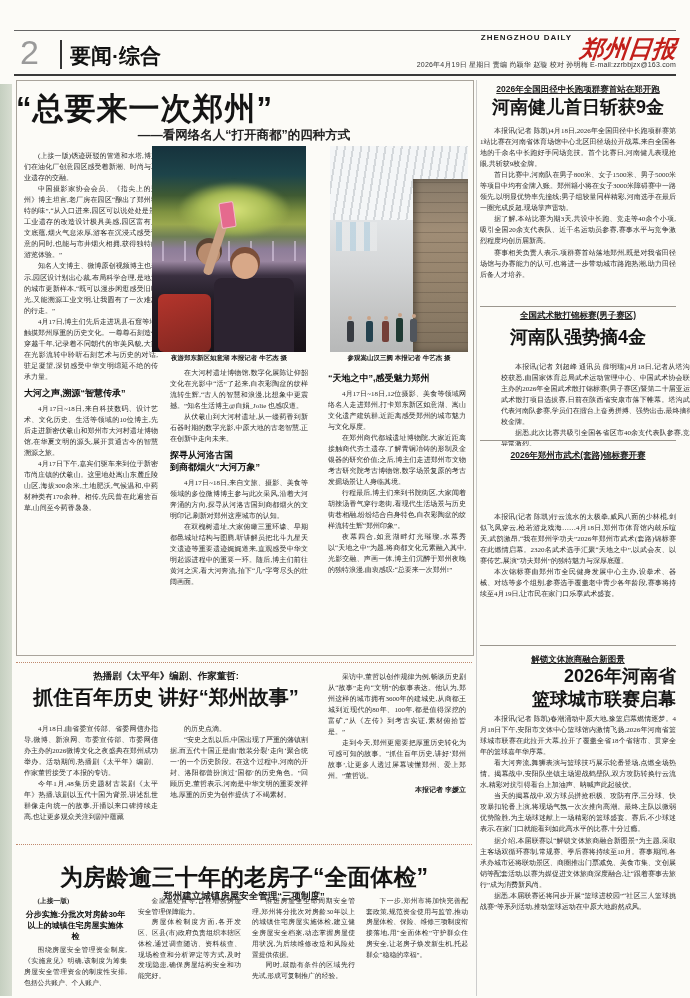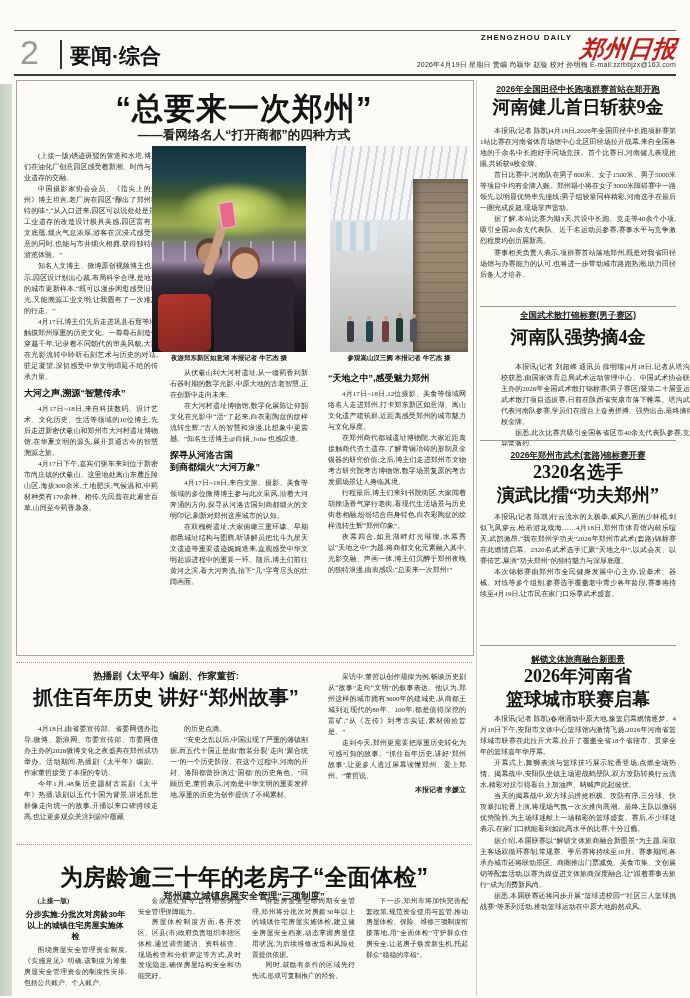--- a/index.html
+++ b/index.html
@@ -14,21 +14,21 @@
   #section-name{left:70px;top:42px;font:bold 21px "Liberation Sans",sans-serif;color:#111;}
   #mast{right:14px;top:33px;text-align:right;}
   #mast .en{font:bold 8px "Liberation Sans",sans-serif;color:#222;letter-spacing:1px;vertical-align:top;margin-right:4px;}
   #mast .cn{font:bold italic 24px "Liberation Serif",serif;color:#c21f1a;transform:skewX(-6deg);display:inline-block;}
   #dateline{right:14px;top:60px;font:7px "Liberation Sans",sans-serif;color:#333;letter-spacing:.2px;}
   
   #edge-strip{left:0;top:84px;width:12px;height:912px;background:linear-gradient(90deg,#c5cfc0,#d7ddd1);}
   #col-divider{left:476px;top:80px;width:1px;height:916px;background:#ccc;}
   
   #main-box{left:16px;top:80px;width:456px;height:574px;border:1px solid #a9a49c;}
-  #main-headline{left:16px;top:88px;width:456px;text-align:center;font:bold 31px "Liberation Sans",sans-serif;color:#141414;letter-spacing:1px;}
+  #main-headline{left:16px;top:88px;width:456px;text-align:left;font:bold 31px "Liberation Sans",sans-serif;color:#141414;letter-spacing:1px;}
   #main-subhead{left:16px;top:127px;width:456px;text-align:center;font:bold 12.5px "Liberation Sans",sans-serif;color:#222;}
   .bodytext{font-size:7px;line-height:1.58;text-align:justify;overflow:hidden;color:#2b2b2b;}
   .bodytext p{margin:0;text-indent:2em;}
   .colsub{font:bold 9px "Liberation Sans",sans-serif;text-align:left;color:#111;margin:5px 0 4px;line-height:1.3;}
   #m-col1{left:24px;top:151px;width:134px;height:496px;}
   #m-col2{left:170px;top:368px;width:138px;height:280px;}
   #m-col3{left:328px;top:368px;width:138px;height:280px;}
   .caption{position:absolute;font:bold 6.5px "Liberation Sans",sans-serif;color:#222;text-align:center;}
   #cap1{left:152px;top:354px;width:154px;}
   #cap2{left:330px;top:354px;width:138px;}
@@ -76,30 +76,30 @@
   #hs-kicker{left:16px;top:850px;width:456px;text-align:center;font:bold 9.5px "Liberation Sans",sans-serif;color:#222;margin-top:40px;}
   #hs-headline{left:16px;top:862px;width:456px;text-align:center;font:bold 23px "Liberation Sans",sans-serif;color:#141414;}
   #hs-c1{left:24px;top:896px;width:103px;height:99px;}
   #hs-c2{left:138px;top:896px;width:103px;height:99px;}
   #hs-c3{left:252px;top:896px;width:103px;height:99px;}
   #hs-c4{left:366px;top:896px;width:102px;height:99px;}
   .hs-sub{font:bold 8px "Liberation Sans",sans-serif;text-align:center;line-height:1.4;margin:2px 0 3px;color:#111;}
   .housing .bodytext{font-size:6.8px;}
   
   .r-kicker{position:absolute;left:480px;width:196px;text-align:center;font:bold 8.5px "Liberation Sans",sans-serif;color:#222;text-decoration:underline;}
-  .r-headline{position:absolute;left:480px;width:196px;text-align:center;font-weight:bold;font-family:Liberation Serif, serif;color:#141414;}
+  .r-headline{position:absolute;left:480px;width:196px;text-align:center;font-weight:bold;font-family:Liberation Sans, sans-serif;color:#141414;}
   .r-body{position:absolute;left:480px;width:196px;}
   .r-rule{position:absolute;left:480px;width:196px;height:1px;background:#9b968e;}
   #ra1-k{top:84px;}   #ra1-h{top:95px;font-size:18px;}         #ra1-b{top:126px;height:176px;}
   #rr1{top:306px;}
   #ra2-k{top:310px;}  #ra2-h{top:325px;font-size:18px;}        #ra2-b{top:362px;height:84px;margin-left:21px;}
   #rr2{top:440px;}
   #ra3-k{top:450px;}  #ra3-h{top:461px;font-size:18px;line-height:1.3;} #ra3-b{top:512px;height:129px;}
   #rr3{top:645px;}
-  #ra4-k{top:654px;}  #ra4-h{top:665px;font-size:18px;line-height:1.3;} #ra4-b{top:714px;height:280px;}
+  #ra4-k{top:654px;}  #ra4-h{top:665px;font-size:18px;line-height:1.3;text-align:right;} #ra4-b{top:714px;height:280px;}
 </style>
 </head>
 <body>
 
 <div id="page">
 
   <div class="abs" id="rule-top"></div>
   <div class="abs" id="pagenum">2</div>
   <div class="abs" id="hdr-vbar"></div>
   <div class="abs" id="section-name">要闻·综合</div>
@@ -149,22 +149,22 @@
     <span class="fig f2"></span>
     <span class="fig f3"></span>
     <span class="fig f4"></span>
     <span class="fig f5"></span>
   </div>
   <div class="caption" id="cap1">夜游郑东新区如意湖 本报记者 牛艺杰 摄</div>
   <div class="caption" id="cap2">参观嵩山汉三阙 本报记者 牛艺杰 摄</div>
 
   <div class="abs bodytext" id="m-col2">
     <div>
+        <p>在大河村遗址博物馆,数字化展陈让仰韶文化在光影中“活”了起来,白衣彩陶盆的纹样流转生辉,“古人的智慧和浪漫,比想象中更震撼。”知名生活博主@白娟_Jolie 也感叹道。</p>
         <p>从伏羲山到大河村遗址,从一缕药香到新石器时期的数字光影,中原大地的古老智慧,正在创新中走向未来。</p>
-        <p>在大河村遗址博物馆,数字化展陈让仰韶文化在光影中“活”了起来,白衣彩陶盆的纹样流转生辉,“古人的智慧和浪漫,比想象中更震撼。”知名生活博主@白娟_Jolie 也感叹道。</p>
       </div>
     <div class="colsub">探寻从河洛古国<br>到商都烟火“大河万象”</div>
     <div>
         <p>4月17日~18日,来自文旅、摄影、美食等领域的多位微博博主参与此次采风,沿着大河奔涌的方向,探寻从河洛古国到商都烟火的文明印记,刷新对郑州这座城市的认知。</p>
         <p>在双槐树遗址,大家俯瞰三重环壕、早期都邑城址结构与图腾,听讲解员把北斗九星天文遗迹等重要遗迹娓娓道来,直观感受中华文明起源进程中的重要一环。随后,博主们前往黄河之滨,看大河奔流,拍下“几”字弯尽头的壮阔画面。</p>
       </div>
   </div>
 
   <div class="abs bodytext" id="m-col3">
     <div class="colsub">“天地之中”,感受魅力郑州</div>
@@ -241,30 +241,29 @@
 
   <div class="r-kicker" id="ra2-k">全国武术散打锦标赛(男子赛区)</div>
   <div class="r-headline" id="ra2-h">河南队强势摘4金</div>
   <div class="r-body bodytext" id="ra2-b">
       <p>本报讯(记者 刘超峰 通讯员 薛明瑞)4月18日,记者从塔沟武校获悉,由国家体育总局武术运动管理中心、中国武术协会联合主办的2026年全国武术散打锦标赛(男子赛区)暨第二十届亚运会武术散打项目选拔赛,日前在陕西省安康市落下帷幕。塔沟武校代表河南队参赛,学员们在擂台上奋勇拼搏、强势出击,最终摘得4枚金牌。</p>
       <p>据悉,此次比赛共吸引全国各省区市40余支代表队参赛,竞争异常激烈。</p>
     </div>
   <div class="r-rule" id="rr2"></div>
 
   <div class="r-kicker" id="ra3-k">2026年郑州市武术(套路)锦标赛开赛</div>
-  <div class="r-headline" id="ra3-h">2320名选手<br>演武比擂“功夫郑州”</div>
   <div class="r-body bodytext" id="ra3-b">
       <p>本报讯(记者 陈凯)行云流水的太极拳,威风八面的少林棍,剑似飞凤穿云,枪若游龙戏海……4月18日,郑州市体育馆内鼓乐喧天,武韵激昂,“我在郑州学功夫”2026年郑州市武术(套路)锦标赛在此燃情启幕。2320名武术选手汇聚“天地之中”,以武会友、以赛传艺,展演“功夫郑州”的独特魅力与深厚底蕴。</p>
       <p>本次锦标赛由郑州市全民健身发展中心主办,设拳术、器械、对练等多个组别,参赛选手覆盖老中青少各年龄段,赛事将持续至4月19日,让市民在家门口乐享武术盛宴。</p>
     </div>
   <div class="r-rule" id="rr3"></div>
 
   <div class="r-kicker" id="ra4-k">解锁文体旅商融合新图景</div>
   <div class="r-headline" id="ra4-h">2026年河南省<br>篮球城市联赛启幕</div>
   <div class="r-body bodytext" id="ra4-b">
       <p>本报讯(记者 陈凯)春潮涌动中原大地,豫篮启幕燃情逐梦。4月18日下午,安阳市文体中心篮球馆内激情飞扬,2026年河南省篮球城市联赛在此拉开大幕,拉开了覆盖全省18个省辖市、贯穿全年的篮球嘉年华序幕。</p>
-      <p>开幕式上,舞狮表演与篮球技巧展示轮番登场,点燃全场热情。揭幕战中,安阳队坐镇主场迎战鹤壁队,双方攻防转换行云流水,精彩对抗引得看台上加油声、呐喊声此起彼伏。</p>
+      <p>看大河奔流,舞狮表演与篮球技巧展示轮番登场,点燃全场热情。揭幕战中,安阳队坐镇主场迎战鹤壁队,双方攻防转换行云流水,精彩对抗引得看台上加油声、呐喊声此起彼伏。</p>
       <p>当天的揭幕战中,双方球员拼抢积极、攻防有序,三分球、快攻暴扣轮番上演,将现场气氛一次次推向高潮。最终,主队以微弱优势险胜,为主场球迷献上一场精彩的篮球盛宴。赛后,不少球迷表示,在家门口就能看到如此高水平的比赛,十分过瘾。</p>
       <p>据介绍,本届联赛以“解锁文体旅商融合新图景”为主题,采取主客场双循环赛制,常规赛、季后赛将持续至10月。赛事期间,各承办城市还将联动景区、商圈推出门票减免、美食市集、文创展销等配套活动,以赛为媒促进文体旅商深度融合,让“跟着赛事去旅行”成为消费新风尚。</p>
       <p>据悉,本届联赛还将同步开展“篮球进校园”“社区三人篮球挑战赛”等系列活动,推动篮球运动在中原大地蔚然成风。</p>
     </div>
 
 </div>
 
 </body></html>

